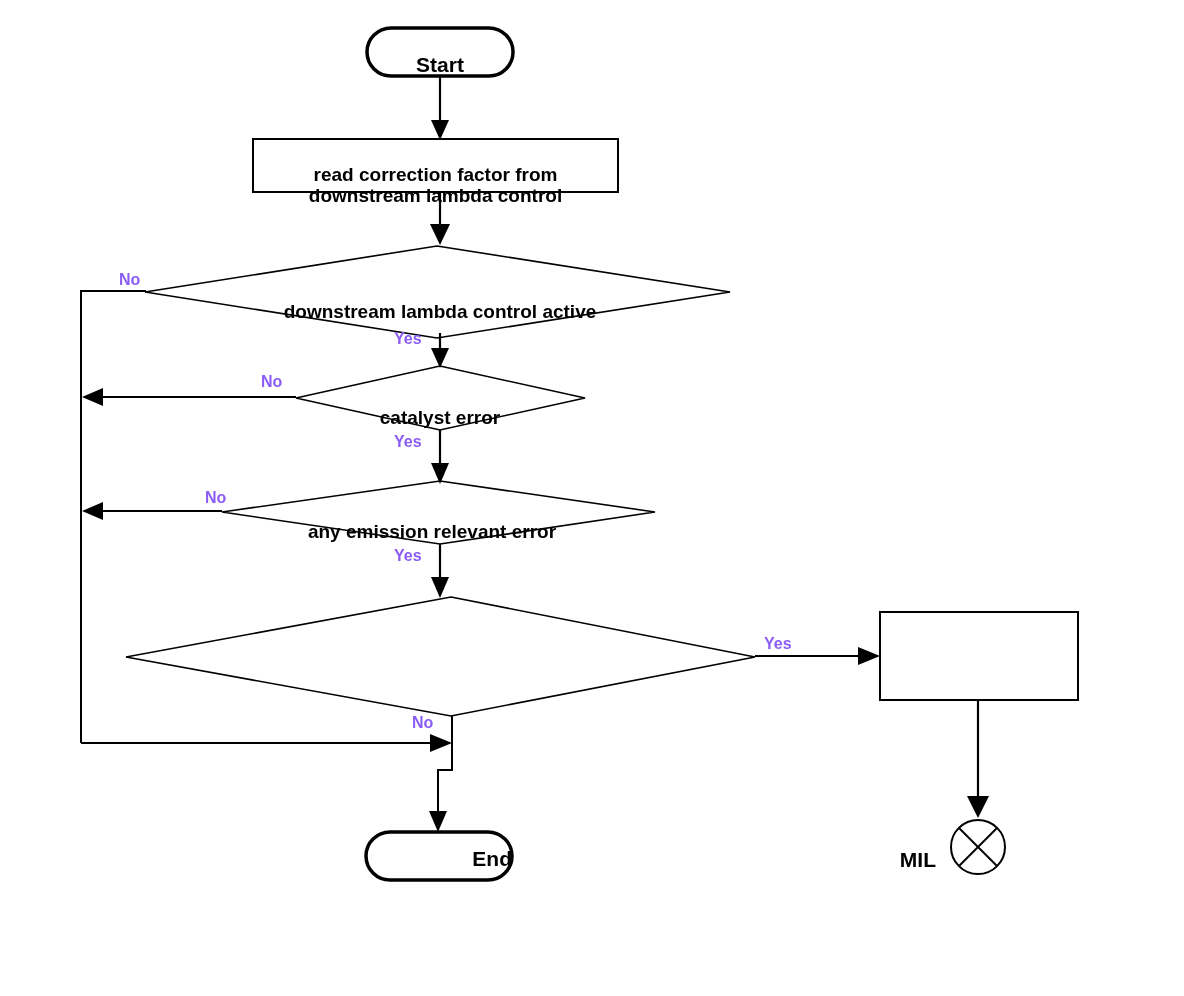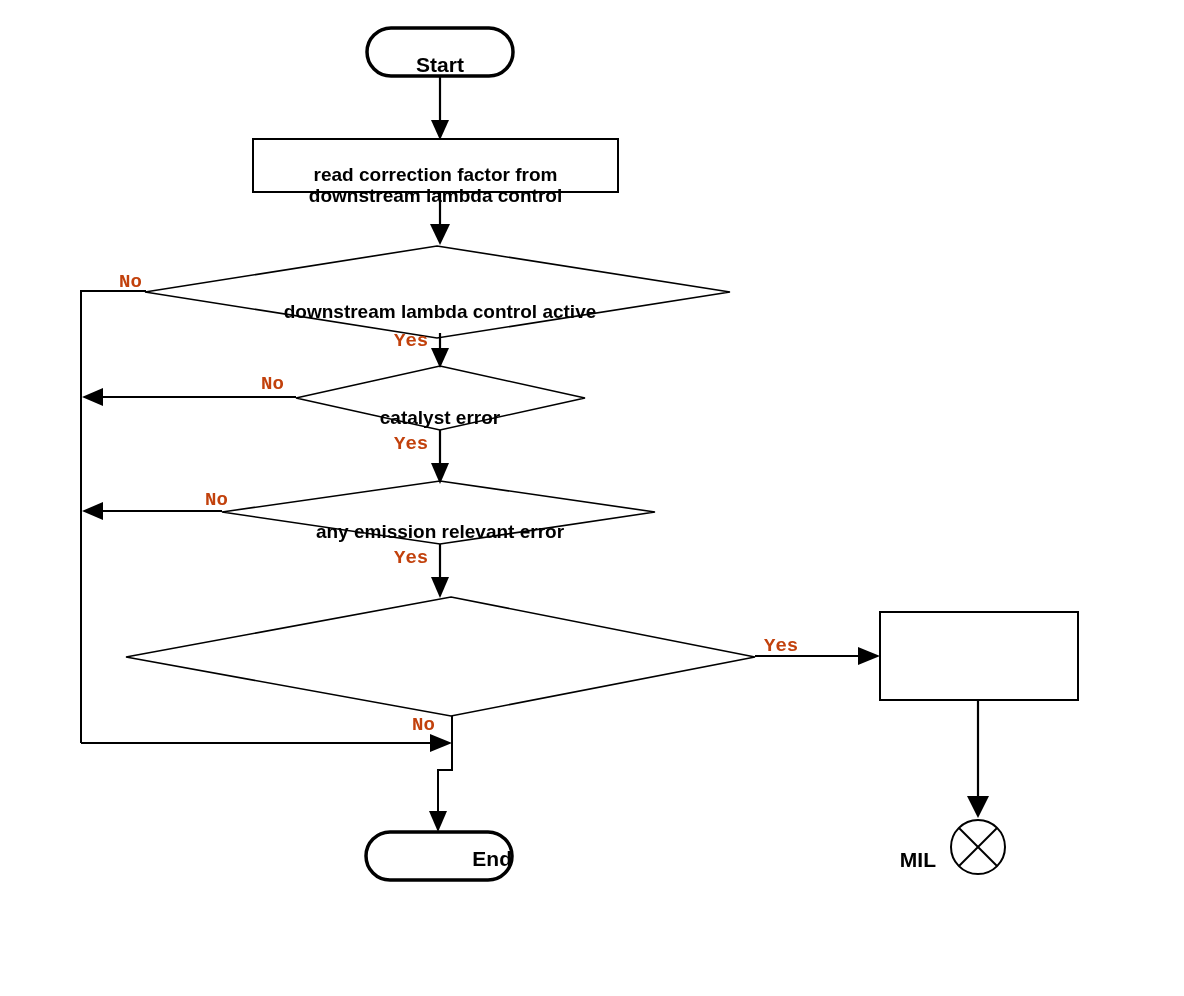--- a/index.html
+++ b/index.html
@@ -58,24 +58,24 @@
     color: #000000;
     text-align: center;
     line-height: 1.32;
     white-space: pre;
     pointer-events: none;
   }
   .t17 { font-size: 19px; margin-top: 16px; }
   .t20 { font-size: 21px; }
   .label-branch {
     position: absolute;
-    font-family: Liberation Mono, monospace;
+    font-family: Liberation Sans, sans-serif;
     font-weight: bold;
-    font-size: 19px;
-    color: #c2410c;
+    font-size: 16px;
+    color: #8b5cf6;
     white-space: pre;
   }
   .hit {
     position: absolute;
   }
 </style>
 </head>
 <body>
 
 <div id="canvas">
@@ -142,21 +142,21 @@
 
   <div class="hit" style="left:253px; top:139px; width:365px; height:53px;">
     <div class="node-text t17" style="left:0; top:7px; width:365px;">read correction factor from</div>
     <div class="node-text t17" style="left:0; top:28px; width:365px;">downstream lambda control</div>
   </div>
 
   <div class="node-text t17 hit" style="left:250px; top:283px; width:380px;">downstream lambda control active</div>
 
   <div class="node-text t17 hit" style="left:340px; top:389px; width:200px;">catalyst error</div>
 
-  <div class="node-text t17 hit" style="left:290px; top:503px; width:300px;">any emission relevant error</div>
+  <div class="node-text t17 hit" style="left:282px; top:503px; width:300px;">any emission relevant error</div>
 
 
 
   <div class="node-text t20 hit" style="left:366px; top:845px; width:146px;text-align:right;">End</div>
 
   <div class="node-text t20 hit" style="left:872px; top:834px; width:64px; text-align:right;margin-top:12px;">MIL</div>
 
   <div class="label-branch" style="left:119px; top:271px;">No</div>
 
   <div class="label-branch" style="left:394px; top:330px;">Yes</div>

